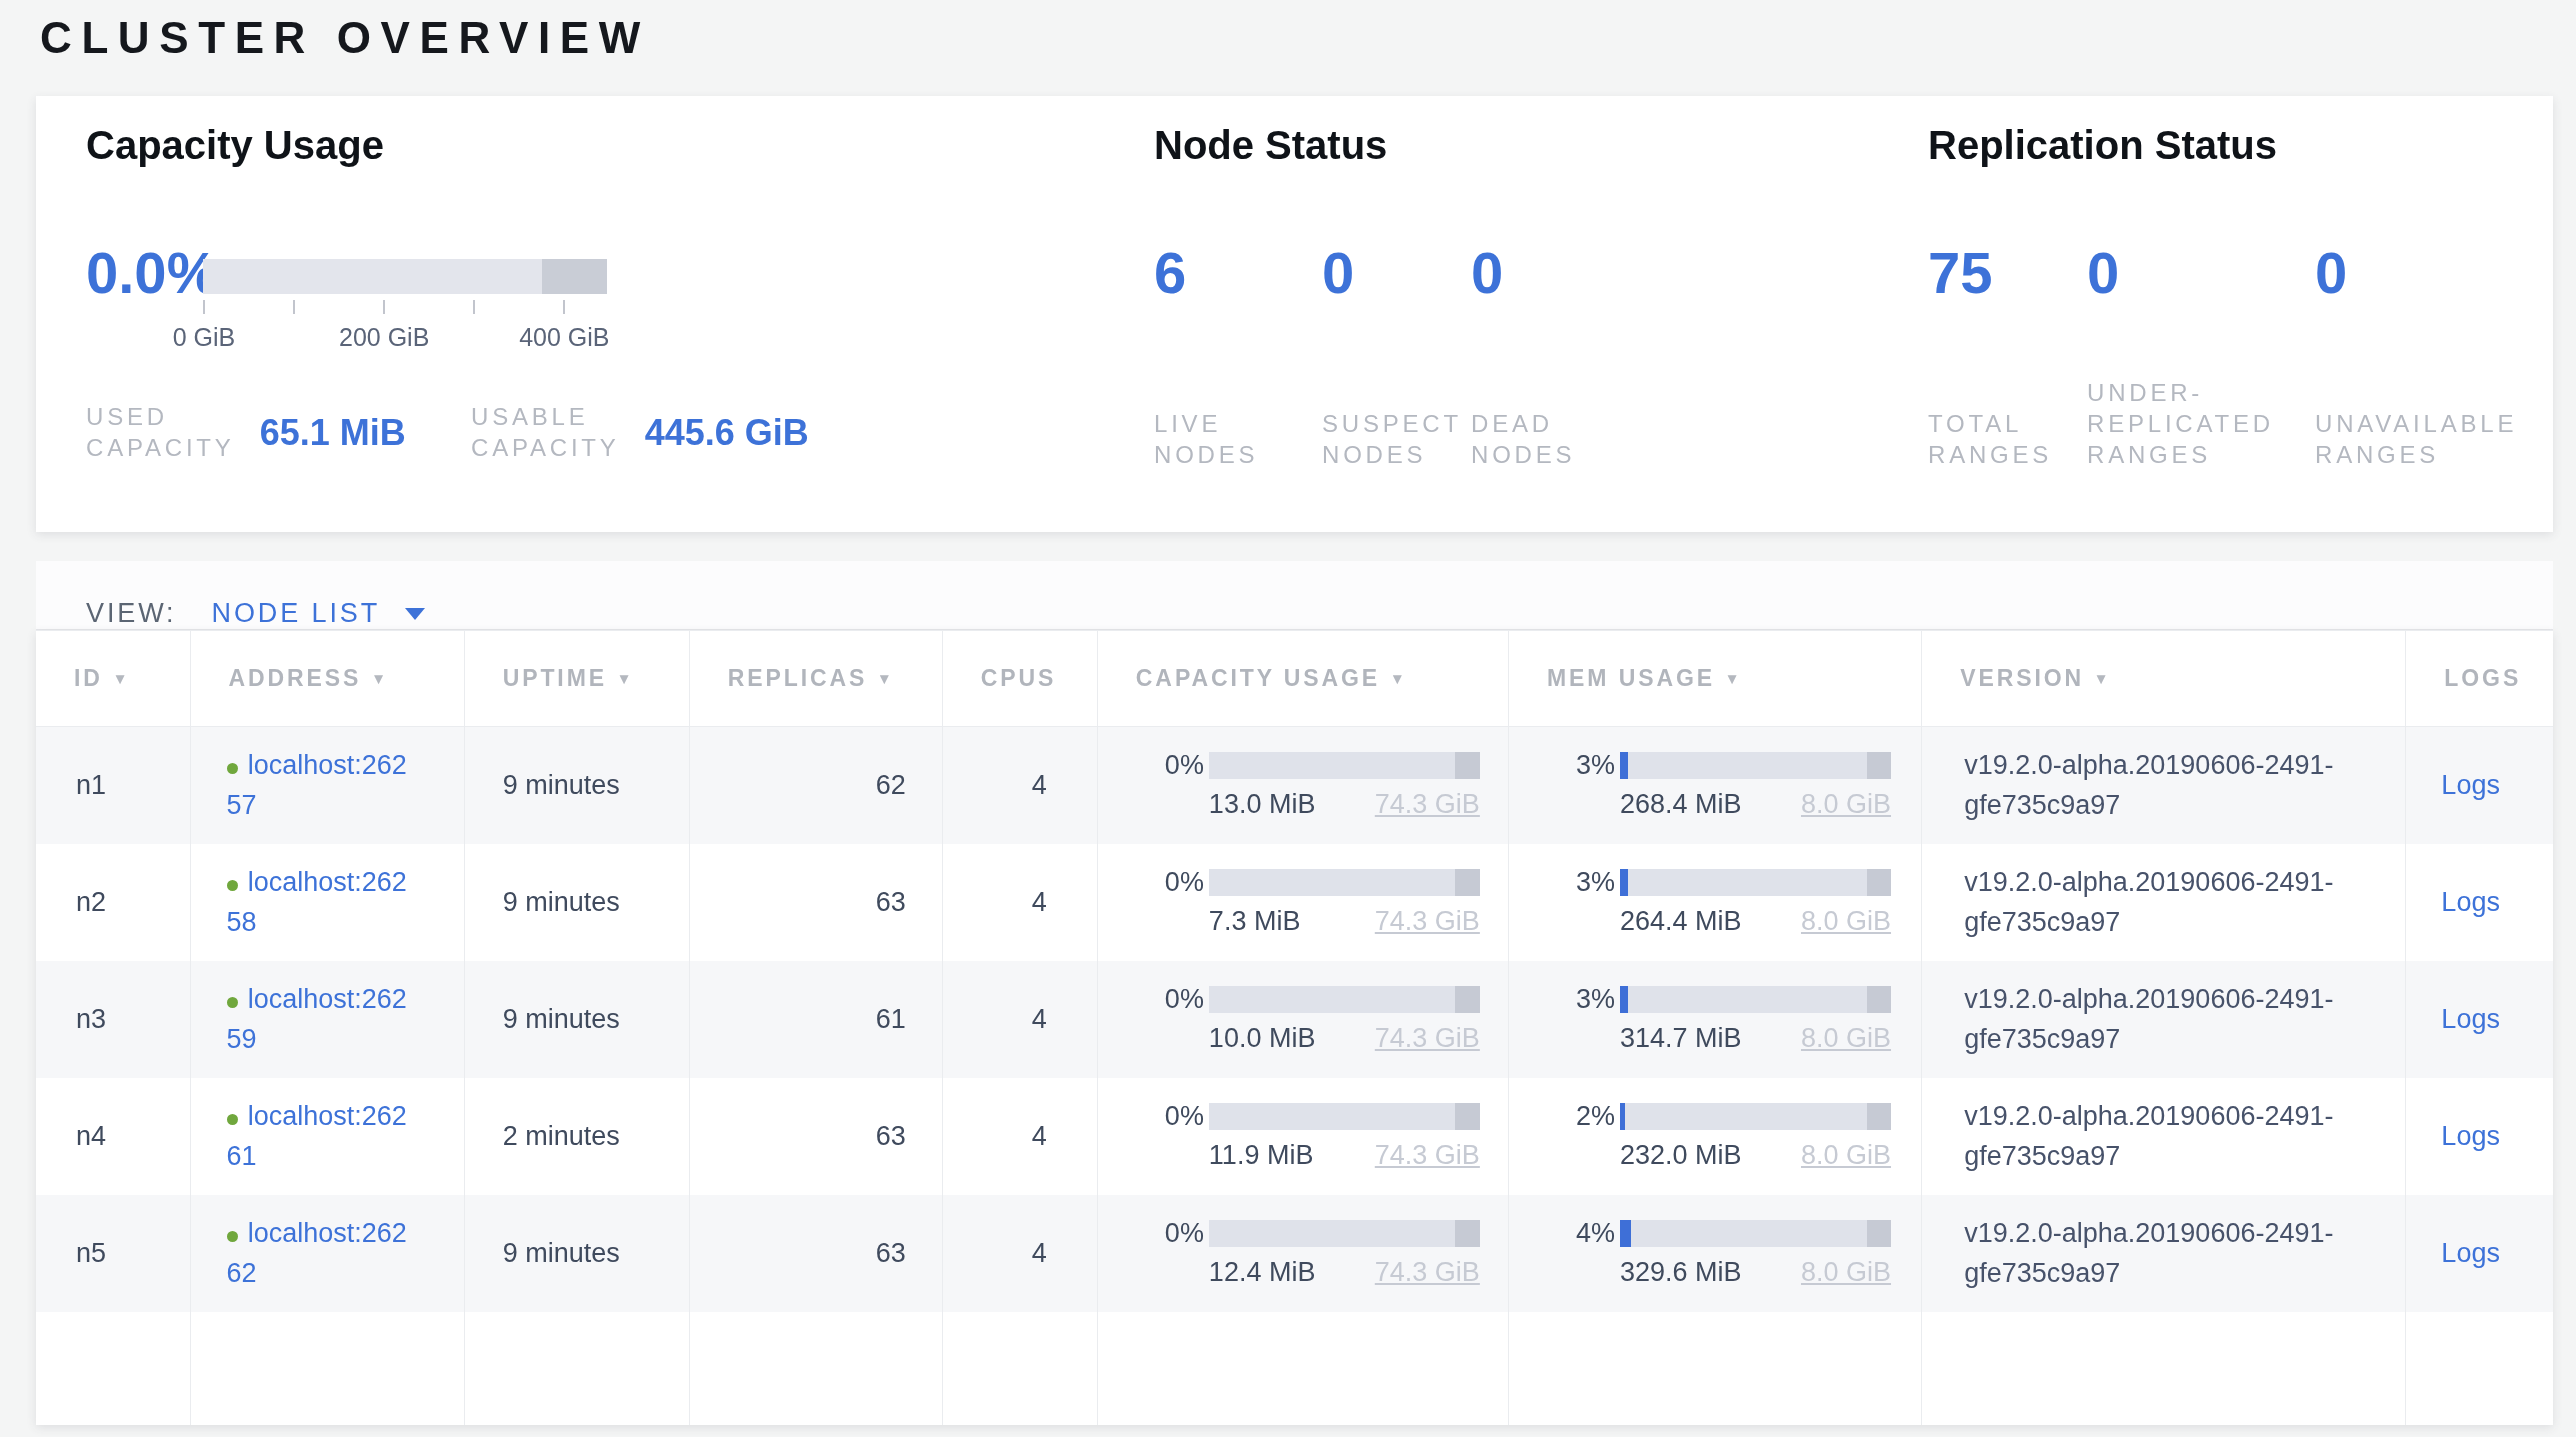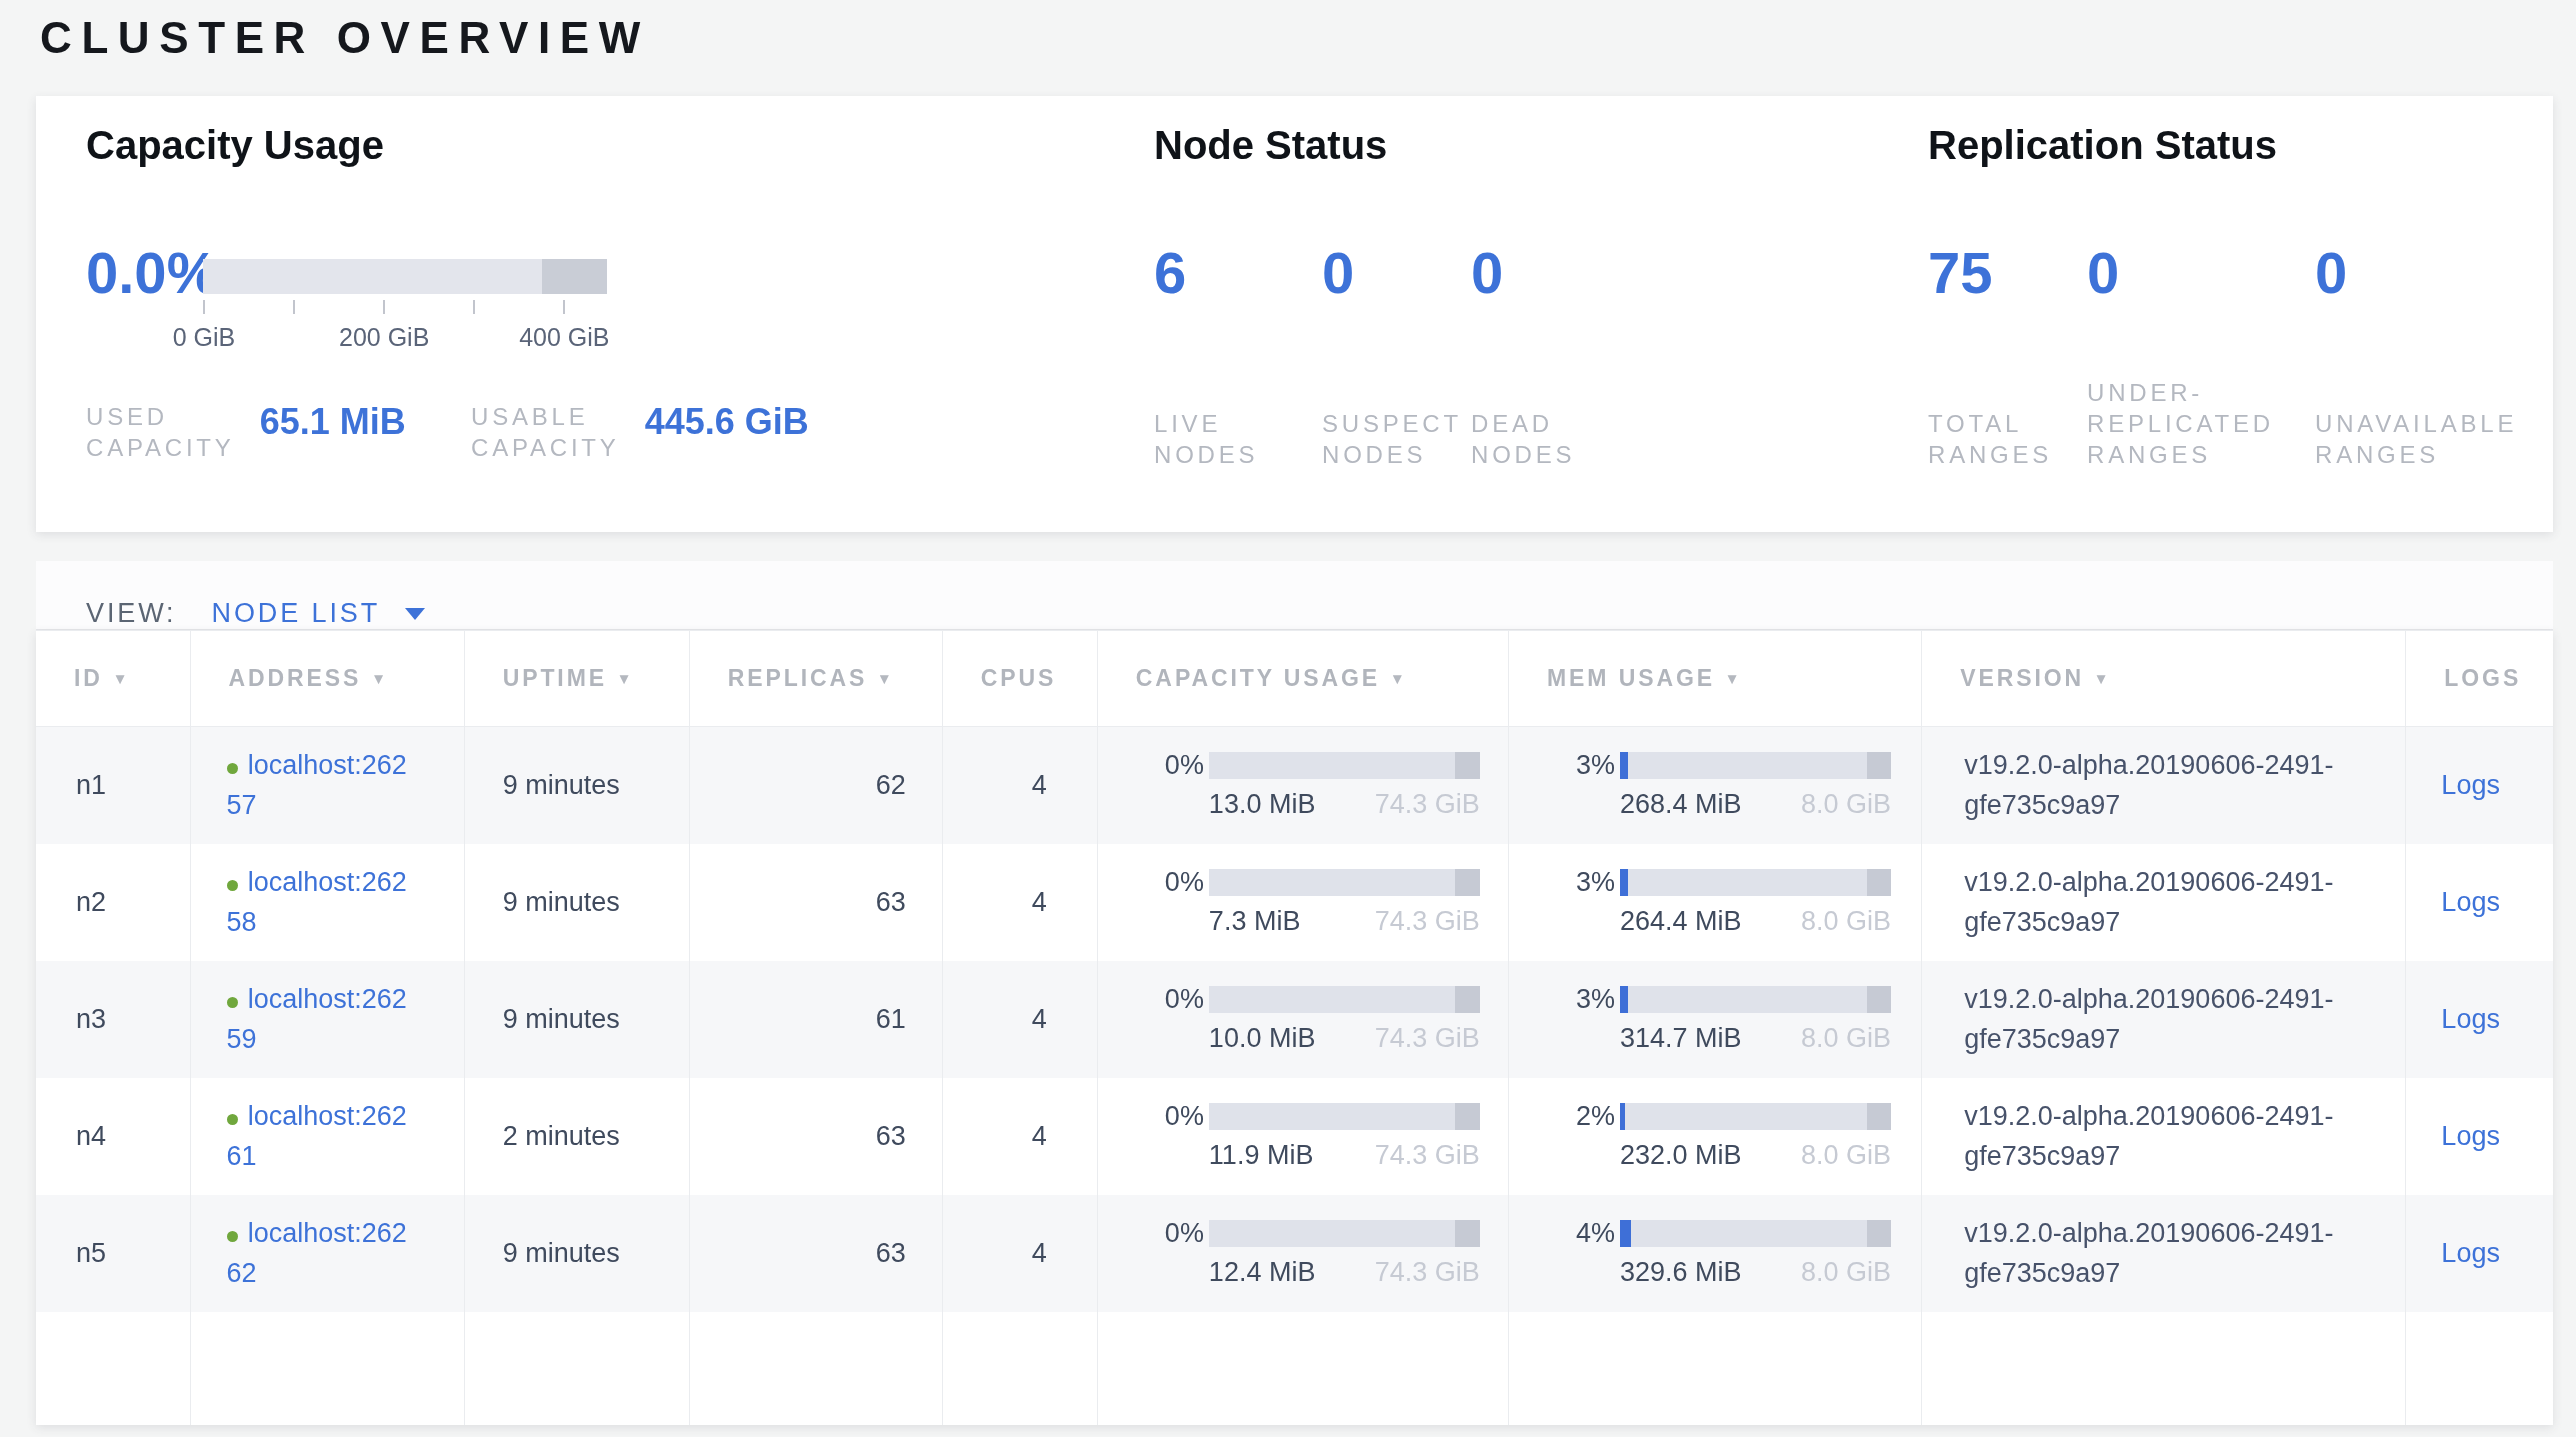--- a/index.html
+++ b/index.html
@@ -33,21 +33,21 @@
   .gauge-bar { position:relative; width:404px; height:35px; background:#e3e5ec; overflow:hidden; }
   .gauge-tail { position:absolute; right:0; top:0; height:100%; background:#c9cdd6; }
   .gauge-fill { position:absolute; left:0; top:0; height:100%; background:#3d72d8; }
   .gauge-ticks { position:relative; margin-top:5.8px; height:67px; width:404px; }
   .tick { position:absolute; top:0; width:1.9px; height:14.4px; background:#c2c5cd; }
   .tick span {
     position:absolute; top:23px; left:1px; transform:translateX(-50%);
     white-space:nowrap; font-size:25px; color:#5a6478;
   }
   .cap-stats { position:absolute; top:305px; left:0; display:flex; }
-  .stat-pair { display:flex; align-items:flex-start; }
+  .stat-pair { display:flex; align-items:center; }
   .stat-pair.first { width:385px; }
   .stat-lbl { font-size:24px; color:#b4b8c0; letter-spacing:3.8px; line-height:31px; }
   .stat-val { font-size:36px; font-weight:700; color:#3d72d8; margin-left:25px; margin-bottom:-2.9px; white-space:nowrap; }
 
   .stats-row { position:absolute; top:142px; left:0; display:flex; }
   .stat-col { display:flex; flex-direction:column; height:232px; }
   .stat-num { font-size:58px; line-height:69px; font-weight:700; color:#3d72d8; }
   .stat-col .stat-lbl { margin-top:auto; }
   .sec-nodes .stat-col:nth-child(1) { width:168px; }
   .sec-nodes .stat-col:nth-child(2) { width:149px; }
@@ -94,21 +94,21 @@
   .td-replicas { text-align:right; padding-right:36px; }
   .td-cpus { text-align:right; padding-right:50px; }
   .td-usage { padding-left:67px; }
   .usage-top { display:flex; align-items:center; }
   .u-pct { width:44px; flex:none; font-size:27px; color:#3f4a5d; }
   .u-bar { position:relative; width:271px; height:27px; background:#dfe2ea; flex:none; overflow:hidden; }
   .u-tail { position:absolute; right:0; top:0; height:100%; background:#c6cad4; }
   .u-fill { position:absolute; left:0; top:0; height:100%; background:#3e6fd7; }
   .usage-bottom { width:271px; margin-left:44px; margin-top:7.7px; display:flex; justify-content:space-between; }
   .u-used { color:#3f4a5d; }
-  .u-max { color:#c6cad3; }
+  .u-max { color:#c6cad3;text-decoration:underline; }
   .td-version { padding-left:42px; line-height:40px; color:#47526a; }
   .td-logs { padding-left:35px; }
   .logs-link { color:#3d72d8; text-decoration:none; cursor:pointer; }
 </style>
 </head>
 <body>
 
 <div class="page-title">CLUSTER OVERVIEW</div>
 
 <section class="card summary-card">

